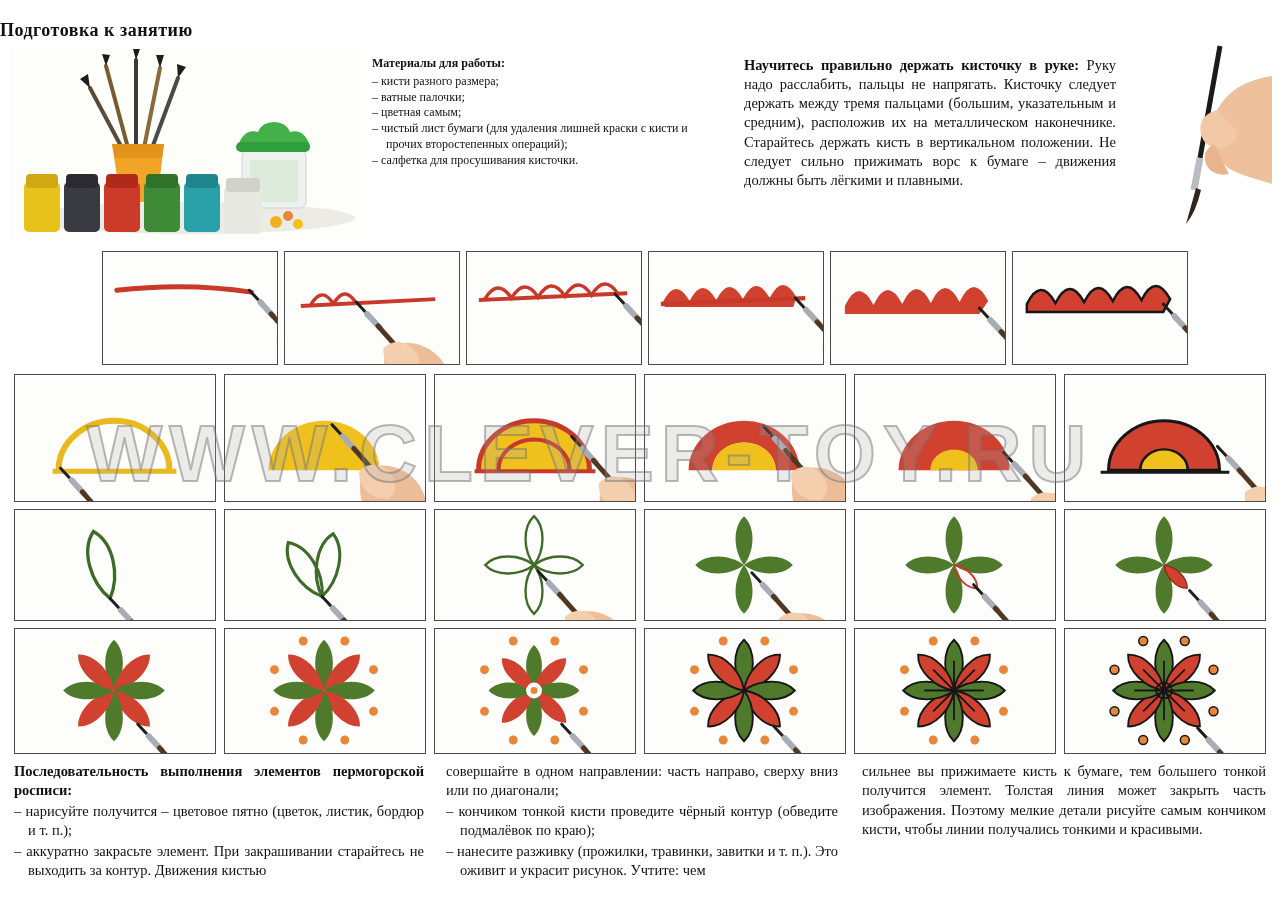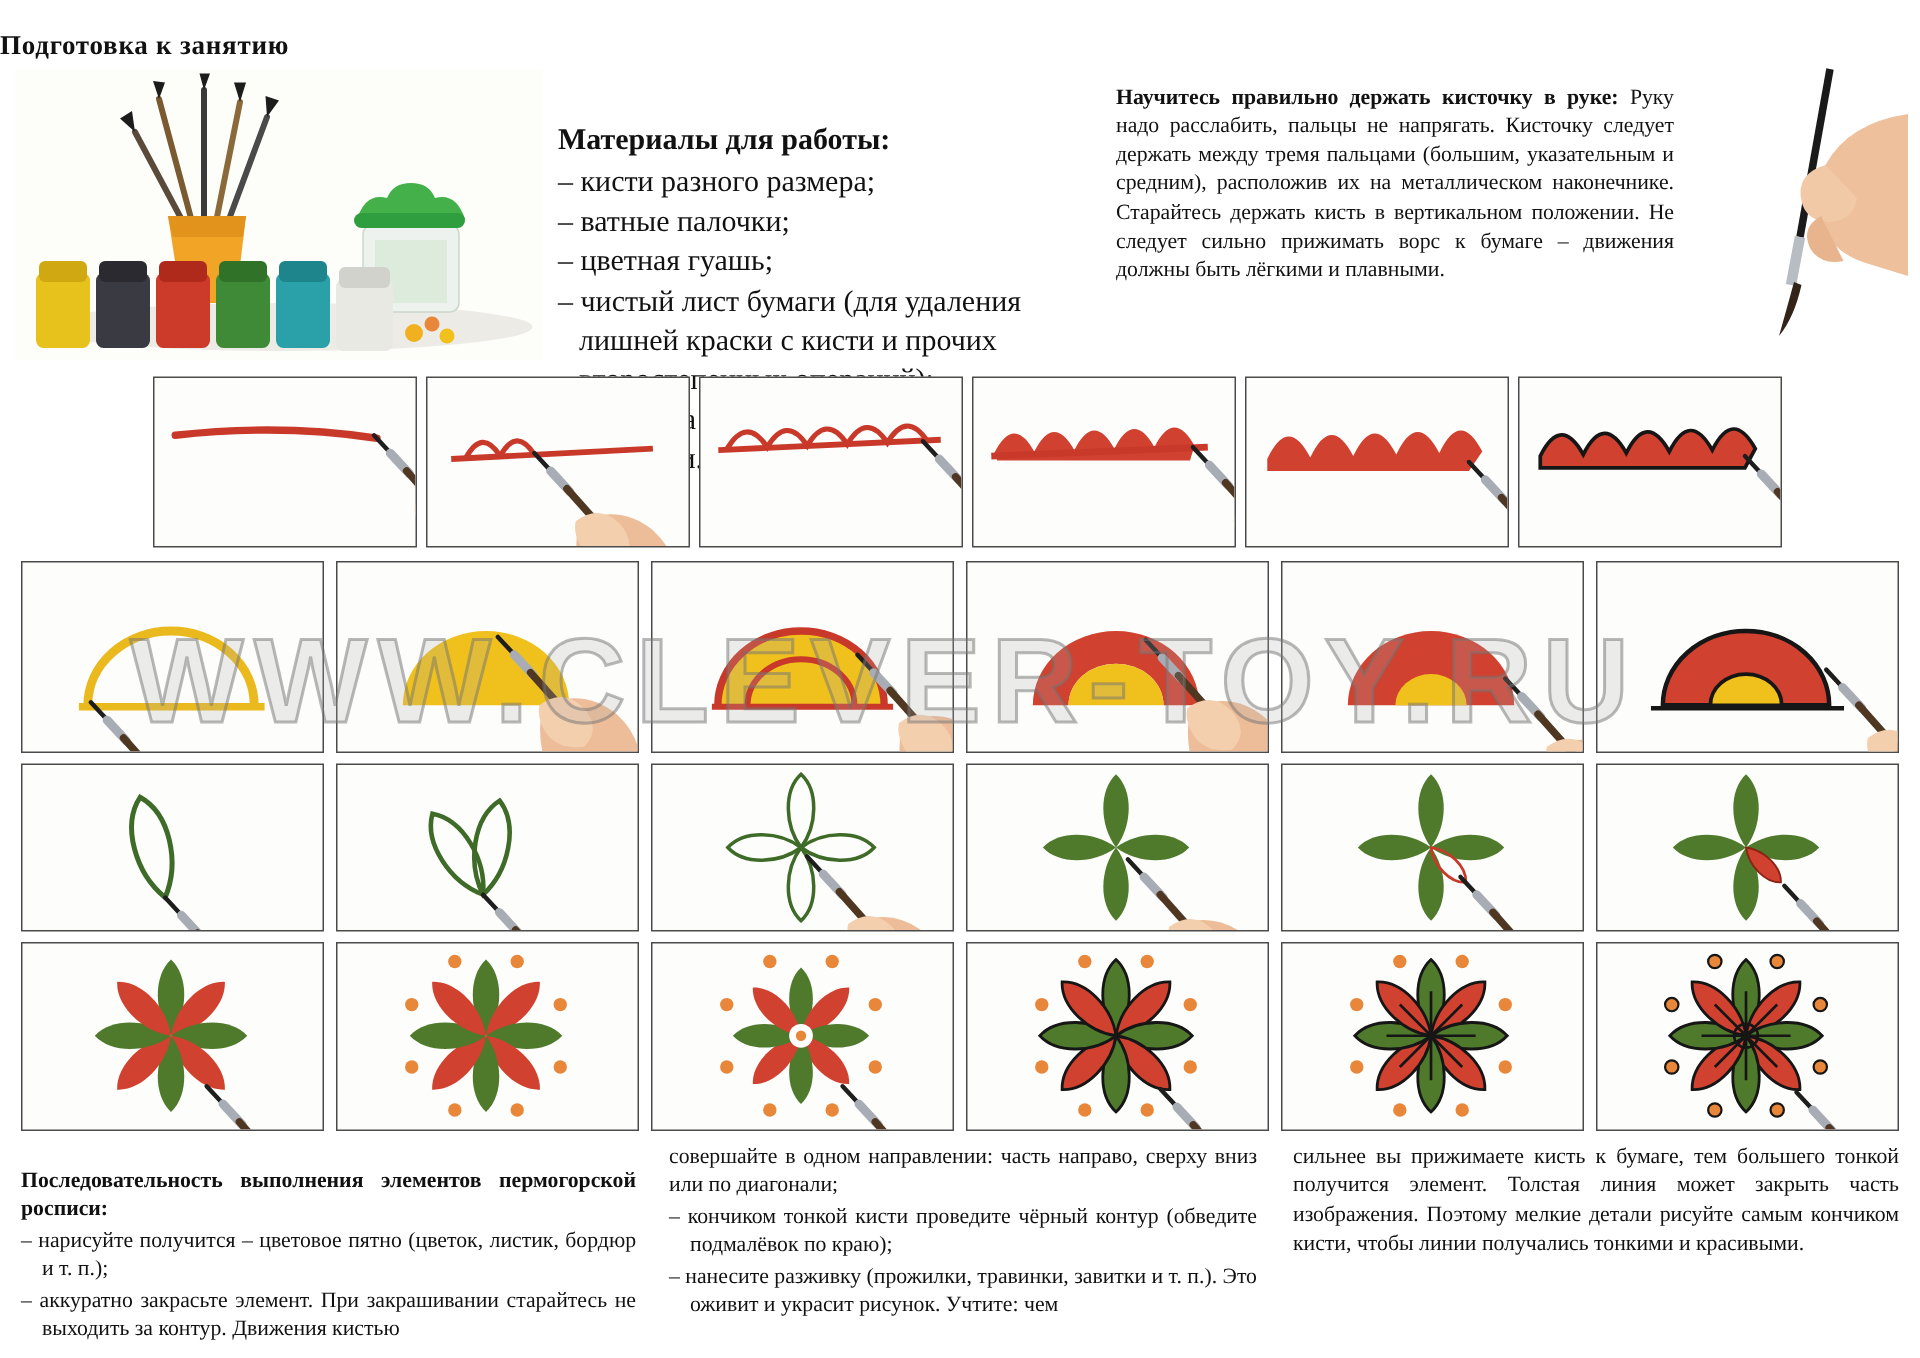--- a/index.html
+++ b/index.html
@@ -4,21 +4,21 @@
 <style>
   html,body{margin:0;padding:0;background:#fff;}
   .page{position:relative;width:1280px;height:905px;background:#ffffff;overflow:hidden;
         font-family:"Liberation Serif", serif;color:#111;}
   .title{position:absolute;top:20px;left:0;width:100%;
          font-size:18px;font-weight:bold;letter-spacing:.5px;}
   .photo{position:absolute;}
   .photo svg{display:block;}
   .photo-left{left:10px;top:46px;width:352px;height:194px;}
   .photo-hand{left:1120px;top:40px;width:152px;height:202px;}
-  .materials{position:absolute;left:372px;top:56px;width:336px;font-size:20px;line-height:1.32;margin-top:24px;}
+  .materials{position:absolute;left:372px;top:56px;width:336px;font-size:12px;line-height:1.32;}
   .materials .hd,.holding .hd{font-weight:bold;}
   .materials ul{list-style:none;margin:2px 0 0 0;padding:0;}
   .materials li{padding-left:14px;text-indent:-14px;}
   .holding{position:absolute;left:744px;top:56px;width:372px;font-size:14.5px;line-height:1.32;text-align:justify;}
   .row{position:absolute;display:flex;}
   .row1{left:102px;top:251px;width:1086px;gap:6px;}
   .row2{left:14px;top:374px;width:1253px;gap:8px;}
   .row3{left:14px;top:509px;width:1253px;gap:8px;}
   .row4{left:14px;top:628px;width:1253px;gap:8px;}
   .cell{border:1px solid #4b4b4b;background:#fdfdfb;box-sizing:border-box;overflow:hidden;}
@@ -26,21 +26,21 @@
   .row2 .cell{width:202px;height:128px;}
   .row3 .cell{width:202px;height:112px;}
   .row4 .cell{width:202px;height:126px;}
   .cell svg{display:block;width:100%;height:100%;}
   .watermark{position:absolute;top:408px;left:0;width:1180px;text-align:center;z-index:6;
              font-family:"Liberation Sans", sans-serif;font-weight:bold;font-size:80px;
              letter-spacing:7px;color:rgba(175,175,175,0.22);
              -webkit-text-stroke:2px rgba(115,115,115,0.5);pointer-events:none;}
   .bottom{position:absolute;top:762px;left:0;width:1280px;font-size:14.5px;line-height:1.34;}
   .bcol{position:absolute;top:0;text-align:justify;}
-  .bcol .hd{font-weight:bold;margin-top:16px;}
+  .bcol .hd{font-weight:bold;}
   .bcol p{margin:0 0 1px 0;}
   .bcol .dash{padding-left:14px;text-indent:-14px;text-align:justify;}
   .col1{left:14px;width:410px;}
   .col2{left:446px;width:392px;}
   .col3{left:862px;width:404px;}
   
   .fr{fill:#d04130;}.fg{fill:#4f7a2c;}.fy{fill:#f0c11c;}.fo{fill:#e8863a;}
   .sr{stroke:#c8392a;fill:none;}.sy{stroke:#e9b91e;fill:none;}.sg{stroke:#3e6b28;fill:none;}
 </style>
 </head>
@@ -109,21 +109,21 @@
           <circle cx="288" cy="178" r="5" fill="#f0c11c"></circle>
       </g>
     </svg>
   </div>
 
   <div class="materials">
     <div class="hd">Материалы для работы:</div>
     <ul>
       <li>– кисти разного размера;</li>
       <li>– ватные палочки;</li>
-      <li>– цветная гуашь;</li>
+      <li>– цветная самым;</li>
       <li>– чистый лист бумаги (для удаления лишней краски с кисти и прочих второстепенных операций);</li>
       <li>– салфетка для просушивания кисточки.</li>
     </ul>
   </div>
 
   <div class="holding">
     <span class="hd">Научитесь правильно держать кисточку в руке:</span>
     <span>Руку надо расслабить, пальцы не напрягать. Кисточку следует держать между тремя пальцами (большим, указательным и средним), расположив их на металлическом наконечнике. Старайтесь держать кисть в вертикальном положении. Не следует сильно прижимать ворс к бумаге – движения должны быть лёгкими и плавными.</span>
   </div>
 

